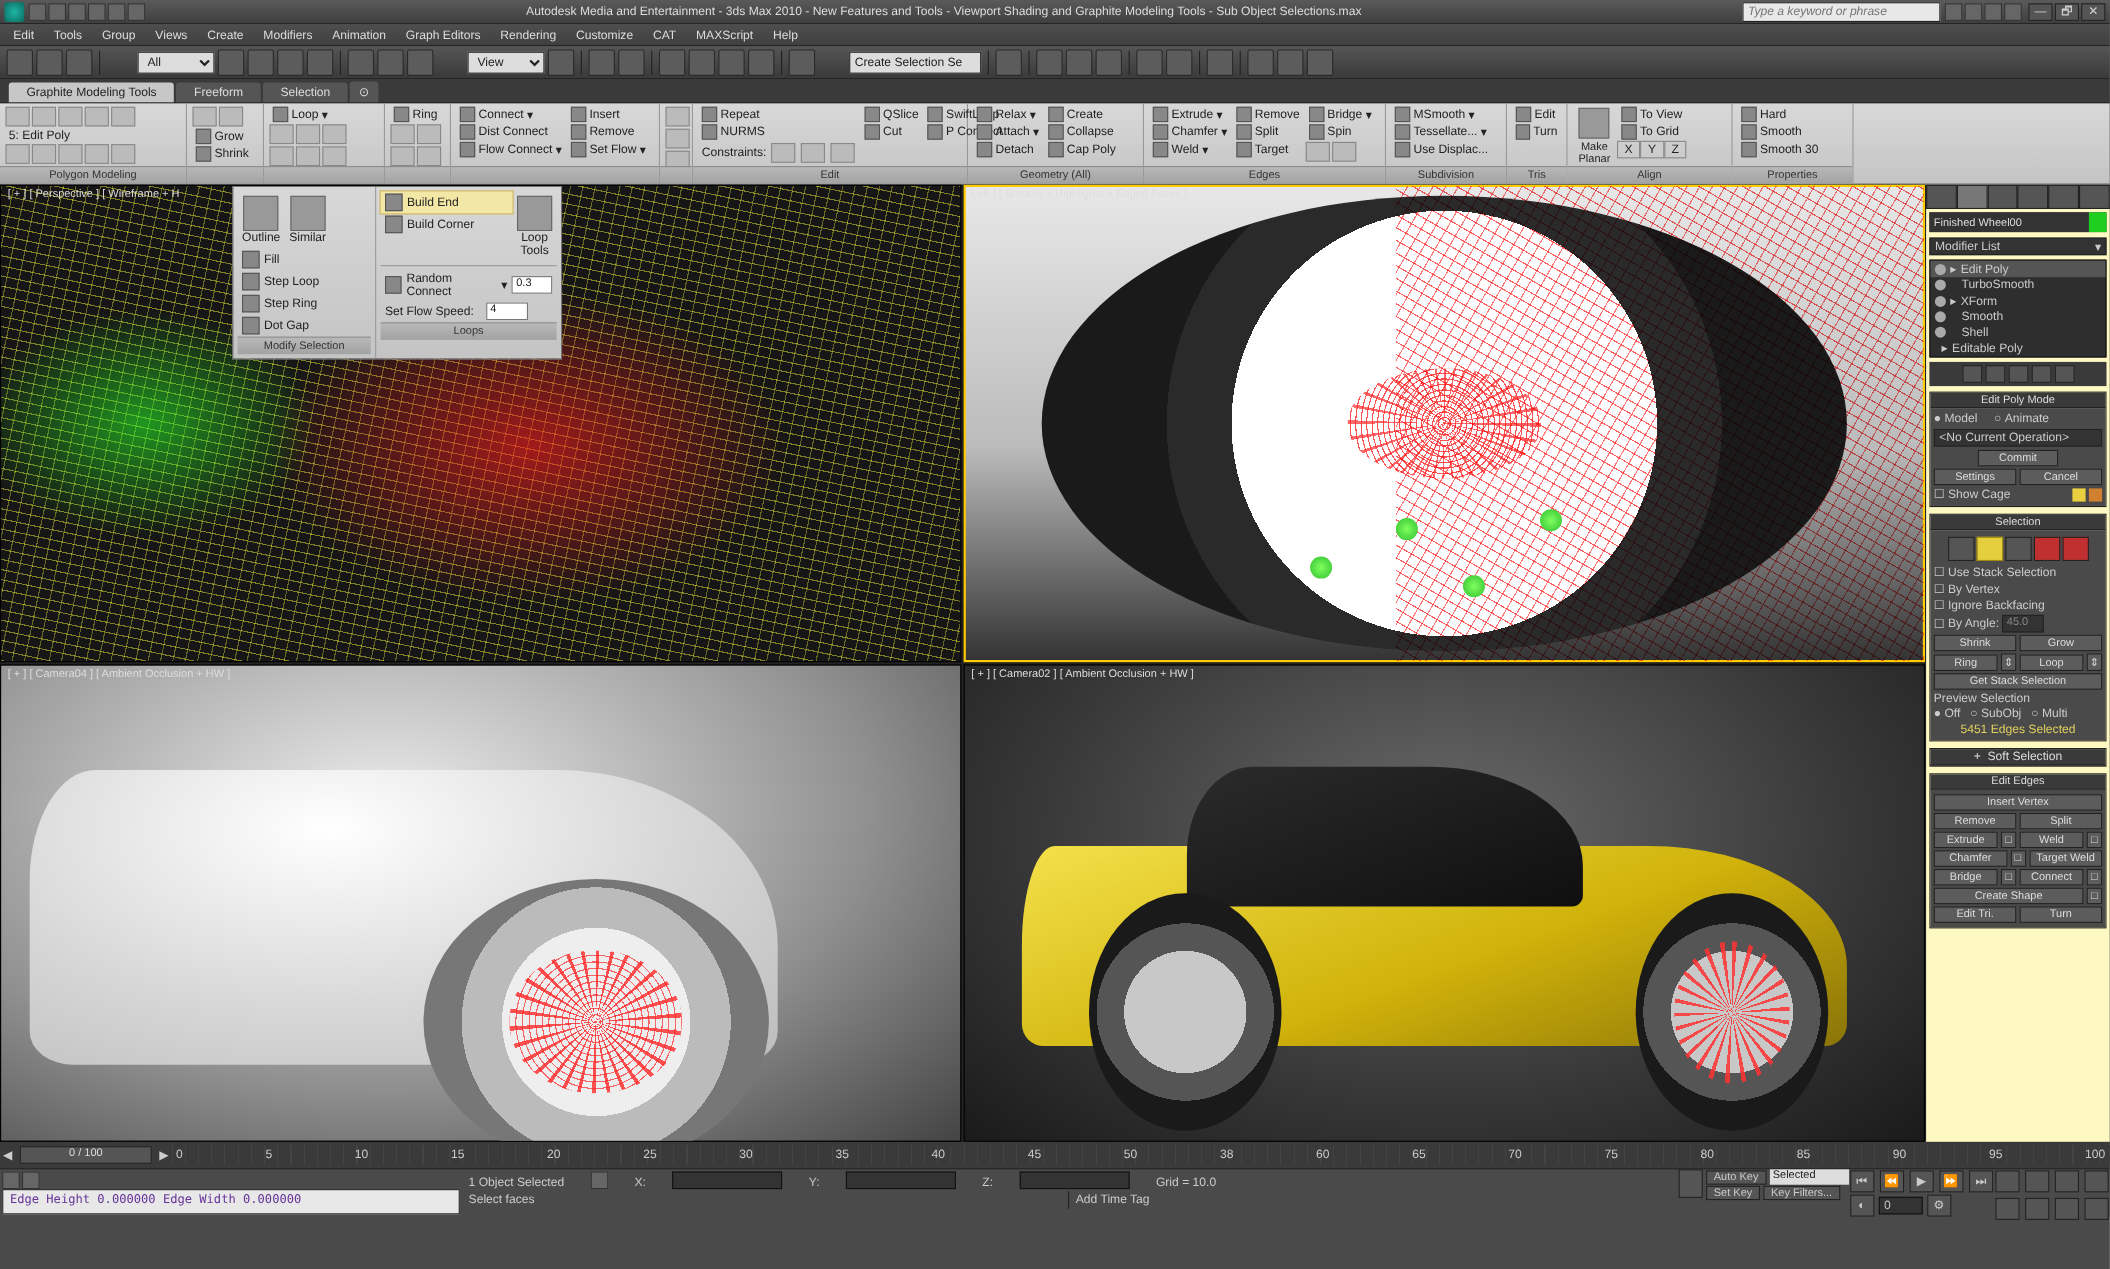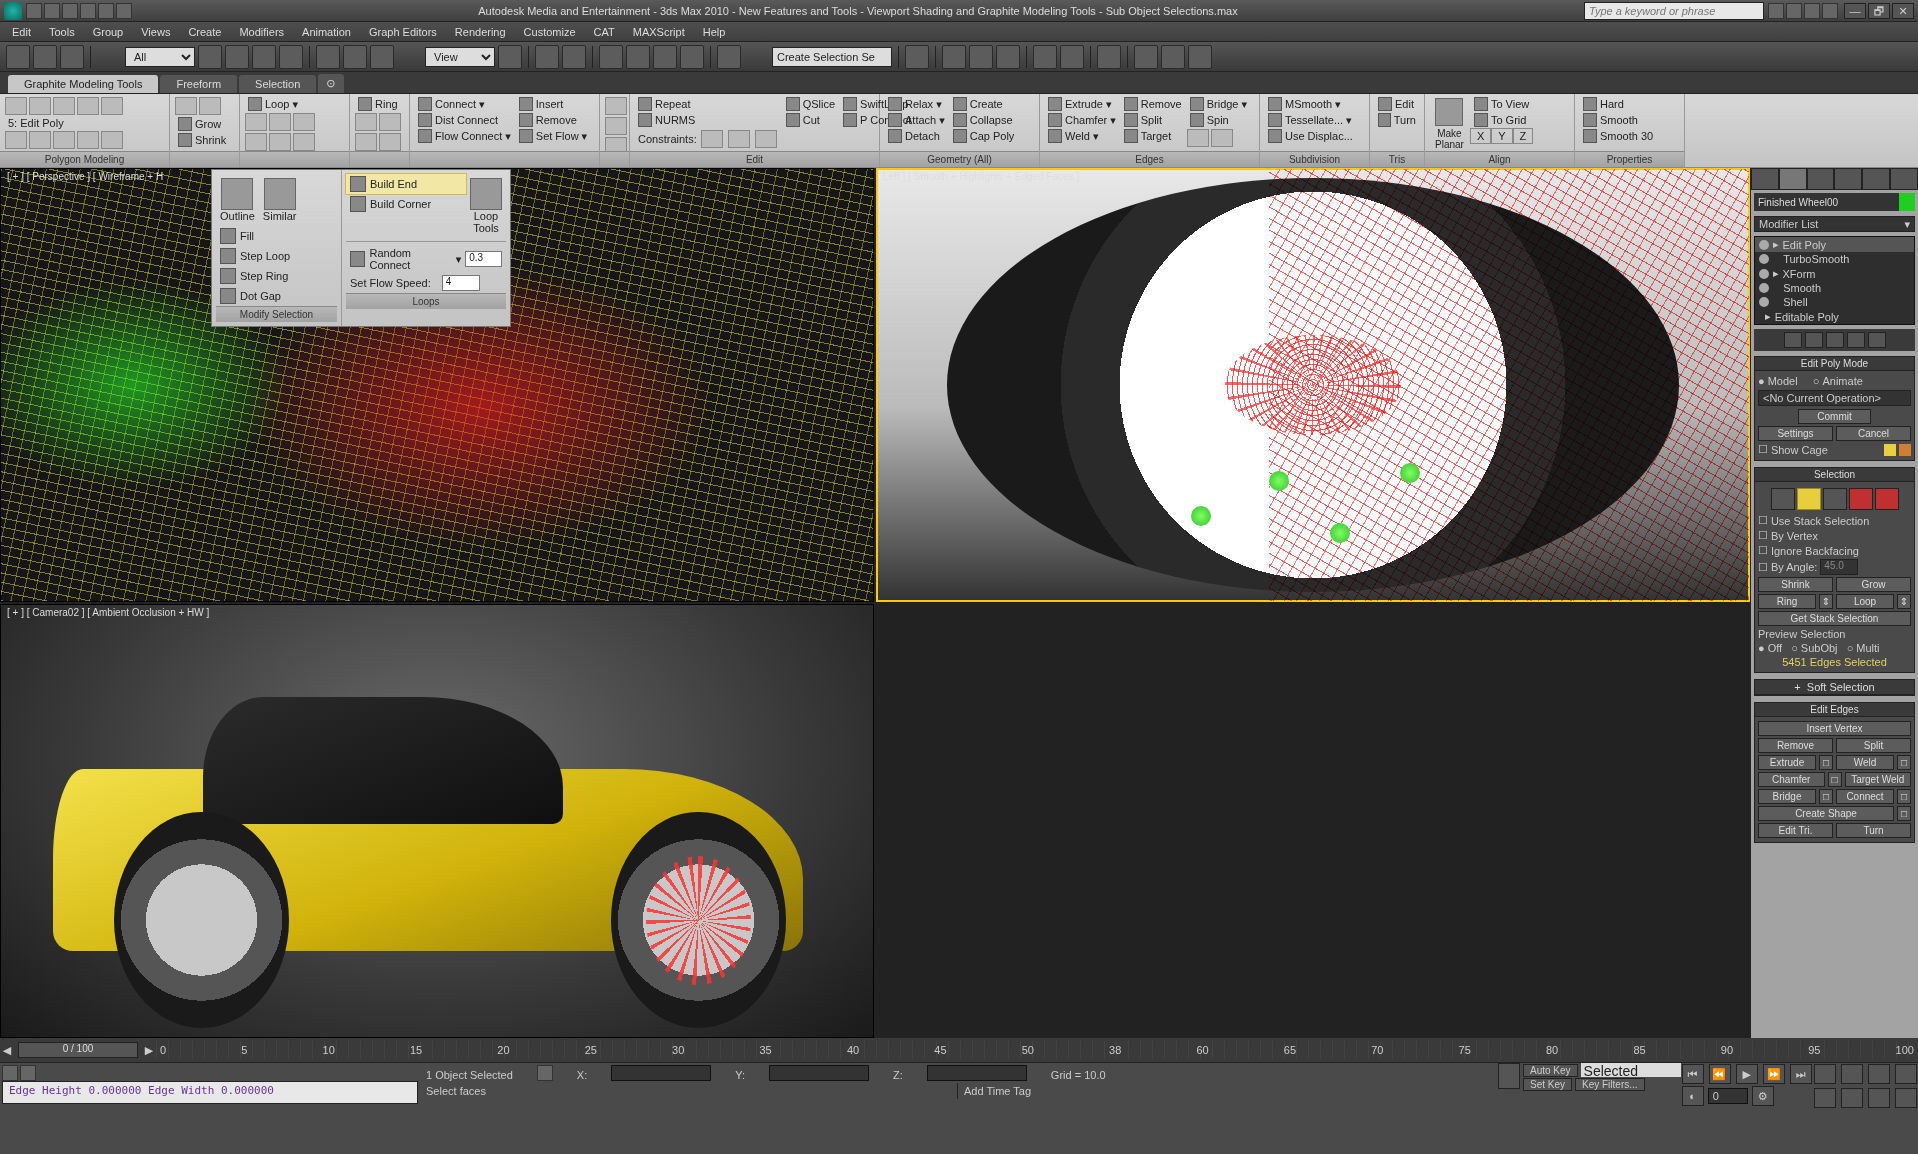--- a/index.html
+++ b/index.html
@@ -71,21 +71,21 @@
 .fly-l { width: 130px; border-right: 1px solid #999; padding: 4px; }
 .fly-r { flex:1; padding: 4px; }
 .fly-big { display:flex; flex-direction:column; align-items:center; padding:4px; color:#222; }
 .fly-big .bic { width:32px; height:32px; background:#999; border:1px solid #666; }
 .fly-item { display:flex; align-items:center; gap:4px; padding:2px 4px; color:#222; }
 .fly-item .ic { width:16px; height:16px; background:#888; border:1px solid #555; }
 .fly-item.hi { background:#f2e7a5; outline:1px solid #d4b850; }
 .fly-title { height:16px; background:linear-gradient(#b8b8b8,#a2a2a2); color:#333; text-align:center; font-size:10px; line-height:16px; border-top:1px solid #888; }
 .fly-sep { height:1px; background:#999; margin:3px 0; }
 .fly-spin { display:inline-block; width:38px; height:16px; background:#fff; border:1px solid #777; color:#222; text-align:left; padding-left:3px; font-size:10px; }
-.cmdpanel { width: 168px; background: #a3a3a3; border-left: 1px solid #222; display: flex; flex-direction: column; font-size: 10px; }
+.cmdpanel { width: 168px; background: #fef9c3; border-left: 1px solid #222; display: flex; flex-direction: column; font-size: 10px; }
 .cp-tabs { display:flex; height: 22px; background:#3a3a3a; }
 .cp-tabs span { flex:1; border:1px solid #222; background:#555; }
 .cp-tabs span.active { background:#777; }
 .cp-name { height: 18px; background:#333; margin:3px; display:flex; }
 .cp-name input { flex:1; background:#333; color:#ddd; border:none; padding:0 4px; font-size:10px; }
 .cp-color { width:16px; background:#1fcf1f; }
 .cp-combo { margin:2px 3px; height:16px; background:#333; color:#ccc; border:1px solid #222; padding:0 4px; display:flex; justify-content:space-between; align-items:center; }
 .stack { margin:2px 3px; background:#2e2e2e; border:1px solid #111; }
 .stack-row { display:flex; align-items:center; gap:4px; padding:1px 4px; color:#ccc; }
 .stack-row.active { background:#555; }
@@ -113,21 +113,21 @@
 .sb-left { width:420px; display:flex; flex-direction:column; }
 .sb-script { flex:1; background:#e8e8e8; color:#663399; padding:2px 6px; border:1px solid #222; margin:2px; font-family: Consolas, monospace; font-size:11px; }
 .sb-mid { flex:1; display:flex; flex-direction:column; }
 .sb-info { display:flex; gap:24px; align-items:flex-end; padding:2px 6px; color:#ccc; }
 .sb-coord { width:100px; height:16px; background:#333; border:1px solid #111; color:#ccc; padding:0 4px; }
 .sb-tag { flex:1; padding:2px 6px; color:#ccc; }
 .sb-play span { width:22px; height:20px; background:#555; border:1px solid #222; display:inline-block; margin:1px; text-align:center; line-height:18px; }
 .sb-key { display:flex; flex-direction:column; gap:1px; }
 .sb-key-row { display:flex; gap:3px; align-items:center; }
 .sb-key-btn { background:#555; border:1px solid #222; padding:0 6px; color:#ccc; font-size:10px; }
-.sb-combo { width:100px; height:14px; background:#ddd; color:#222; font-size:14px; padding:0 3px; }
+.sb-combo { width:72px; height:14px; background:#ddd; color:#222; font-size:10px; padding:0 3px; }
 .lock-ic { width:22px; height:26px; background:#555; border:1px solid #222; margin:0 3px; }
 </style>
 </head>
 <body>
 
 <div class="titlebar">
   <div class="app-icon"></div>
   <div class="qat">
     <span></span>
     <span></span>
@@ -544,20 +544,25 @@
       <div class="vp2-content">
         <div class="wheel2"></div>
         <div class="red-mesh2"></div>
         <div class="gdot" style="left:45%;top:70%"></div>
         <div class="gdot" style="left:36%;top:78%"></div>
         <div class="gdot" style="left:52%;top:82%"></div>
         <div class="gdot" style="left:60%;top:68%"></div>
       </div>
     </div>
 
+    <div class="vp vp3">
+      <div class="vp-label">[ + ] [ Camera04 ] [ Ambient Occlusion + HW ]</div>
+      <div class="car-white"></div>
+      <div class="wheel3"></div>
+    </div>
 
     <div class="vp vp4">
       <div class="vp-label">[ + ] [ Camera02 ] [ Ambient Occlusion + HW ]</div>
       <div class="car-yellow"></div>
       <div class="wheel4a"></div>
       <div class="wheel4b"></div>
     </div>
 
   </div>
 

